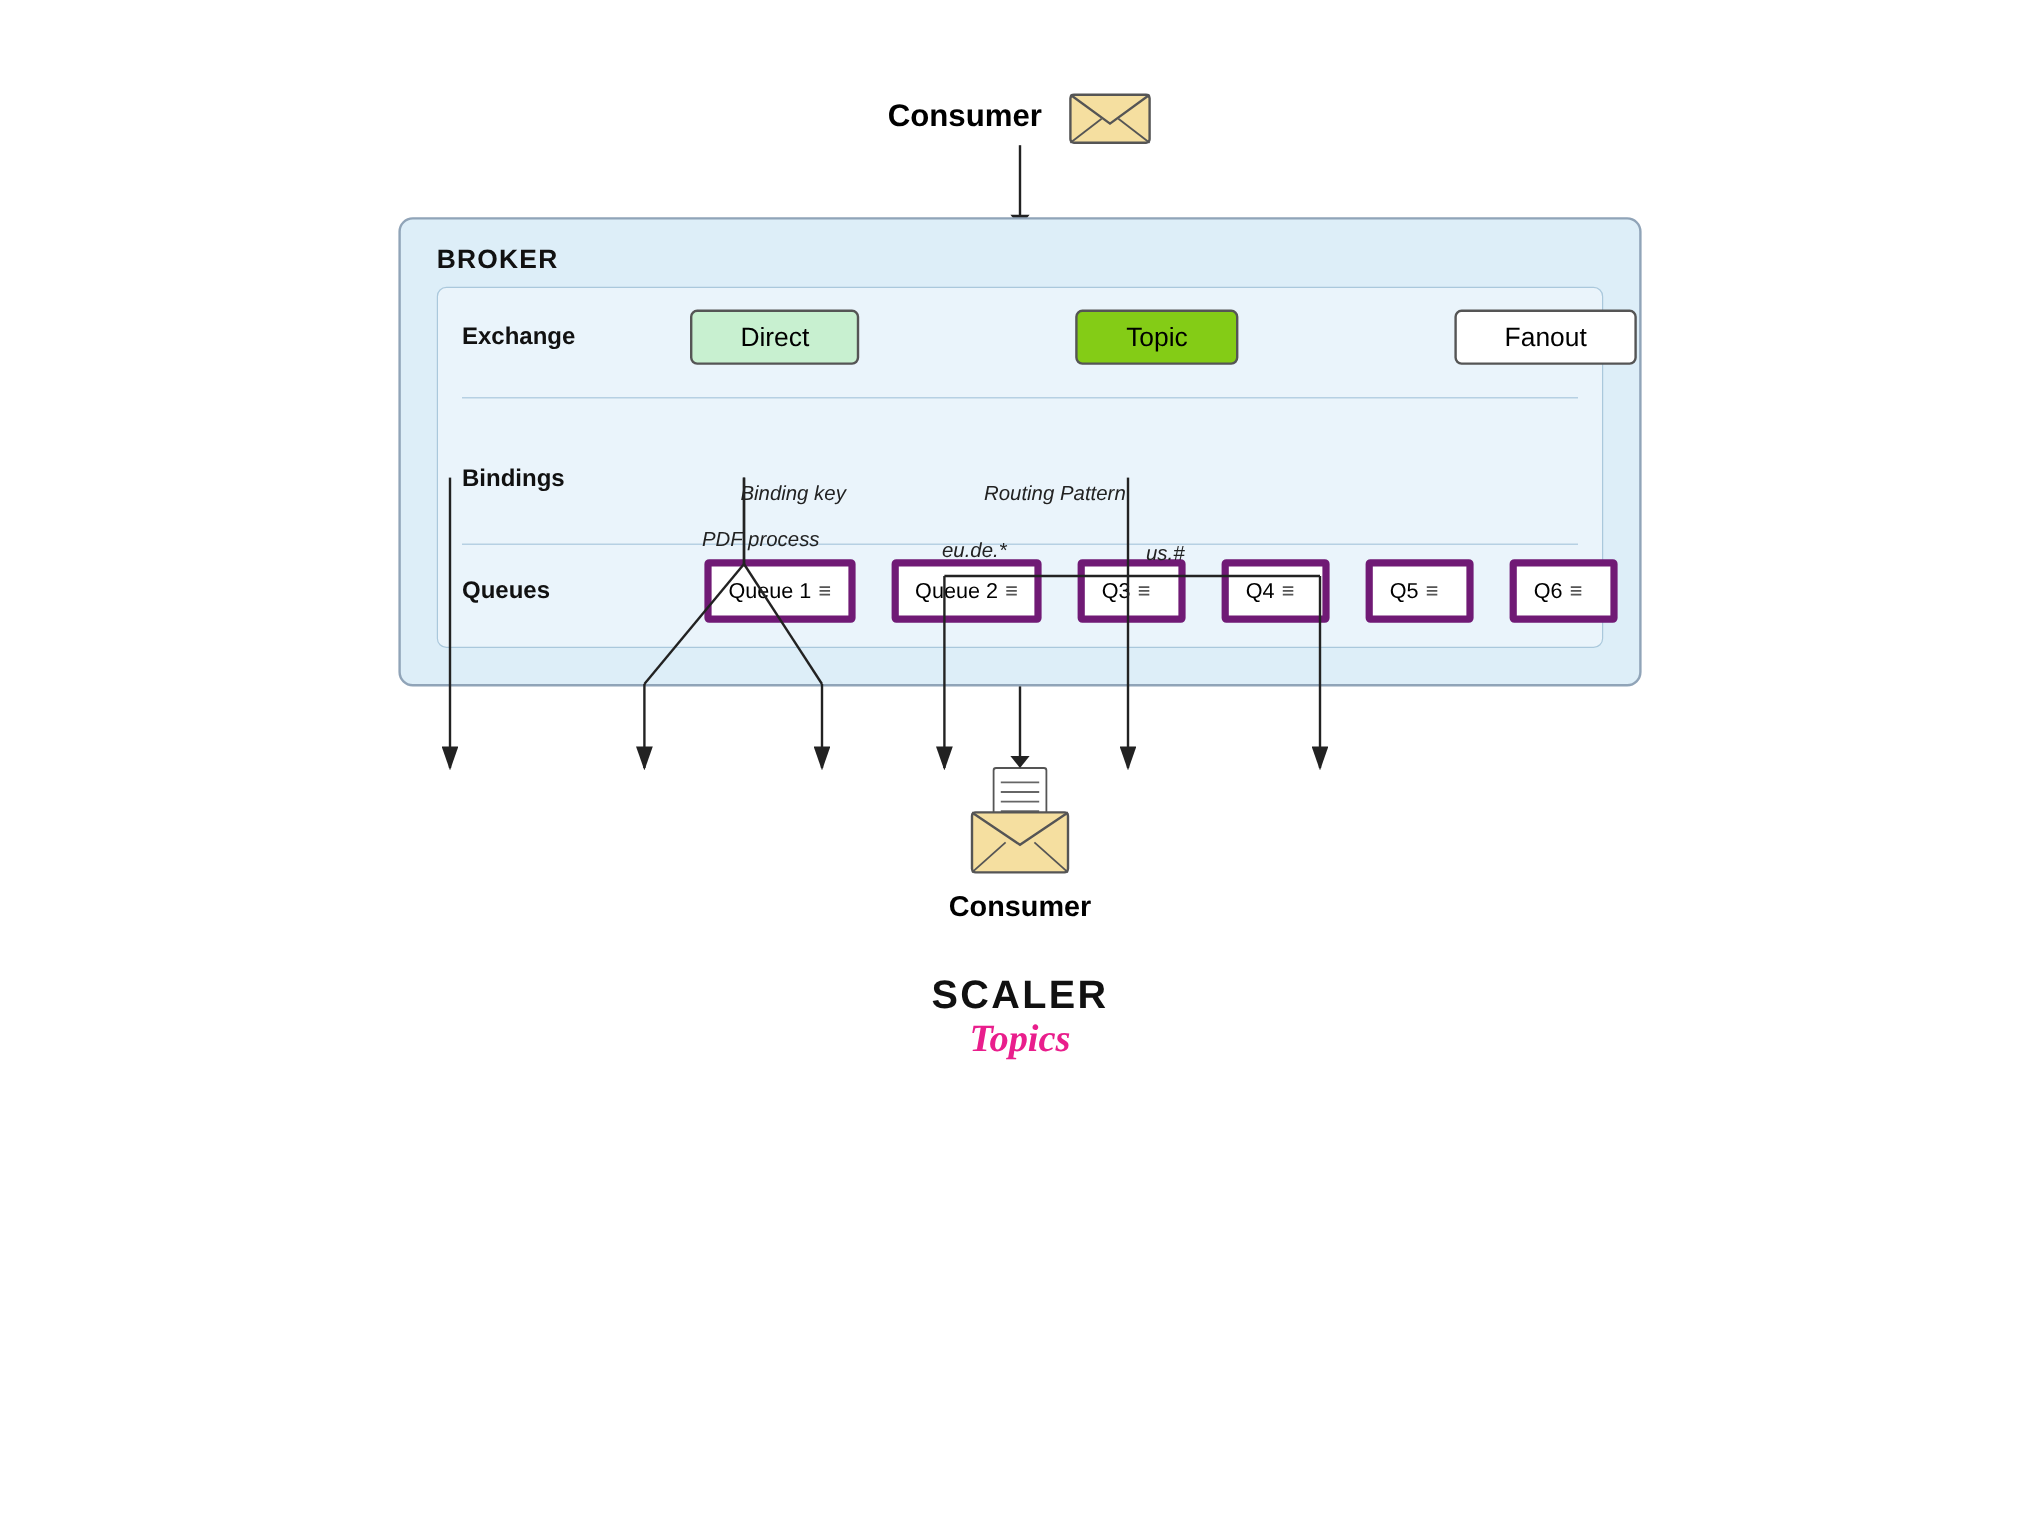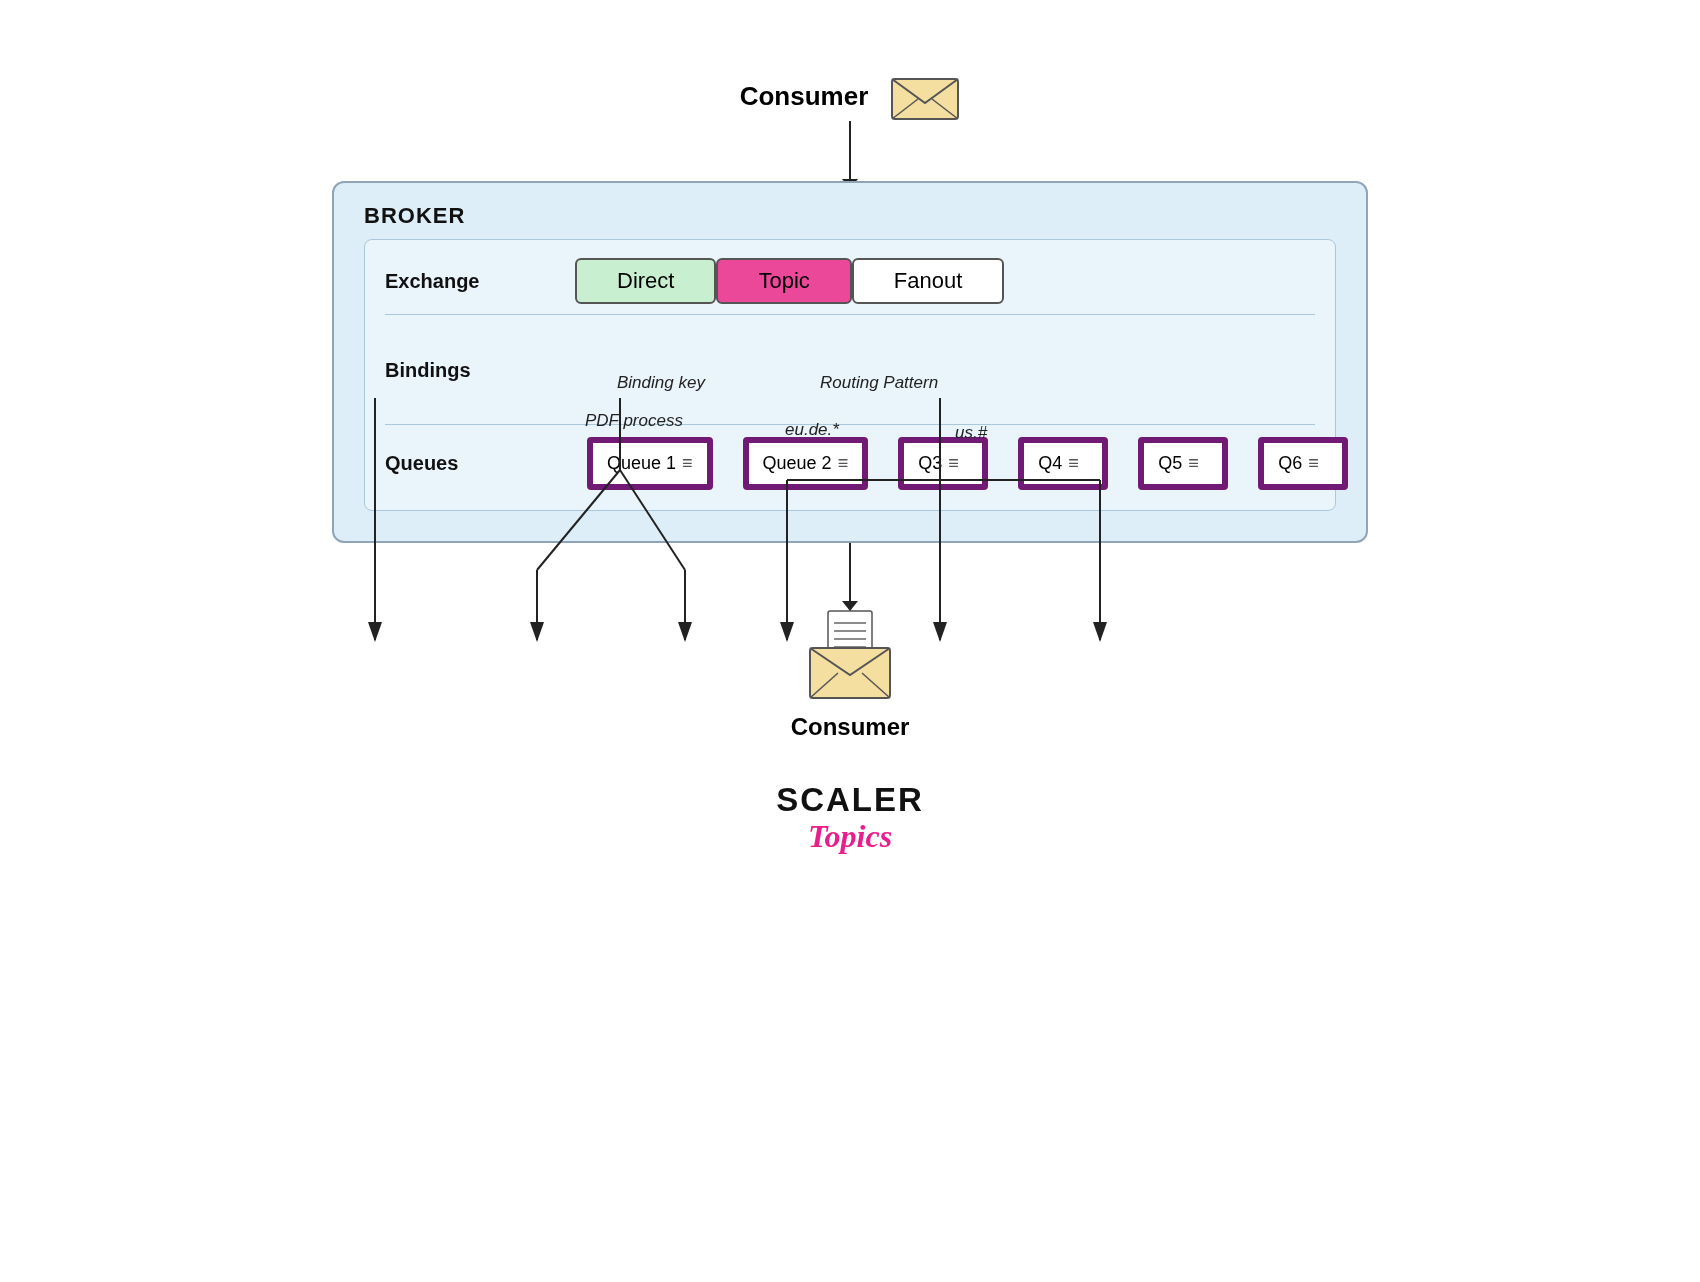--- a/index.html
+++ b/index.html
@@ -82,51 +82,52 @@
       background: #eaf4fb;
       border: 1.5px solid #aac8dc;
       border-radius: 8px;
       padding: 18px 20px 20px 20px;
     }
 
     
     .exchange-row {
       display: flex;
       align-items: center;
-      margin-bottom: 0;
-      padding-bottom: 10px;
+      margin-bottom: 12px;
+      padding-bottom: 27px;
       border-bottom: 1.5px solid #aac8dc;
     }
     .row-label {
       font-size: 20px;
       font-weight: bold;
       color: #111;
       width: 130px;
       flex-shrink: 0;
     }
     .exchange-boxes {
       display: flex;
+      gap: 180px;
       margin-left: 60px;
       align-items: center;
     }
     .exchange-box {
       padding: 8px 40px;
       border-radius: 6px;
       border: 2px solid #555;
       font-size: 22px;
       font-weight: 500;
       min-width: 130px;
       text-align: center;
     }
     .exchange-direct {
       background: #c8f0d0;
       border-color: #555;
     }
     .exchange-topic {
-      background: #ec4899;
+      background: #84cc16;
       border-color: #555;
       text-align: center;
     }
     .exchange-fanout {
       background: #fff;
       border-color: #555;
     }
 
     
     .bindings-row {

